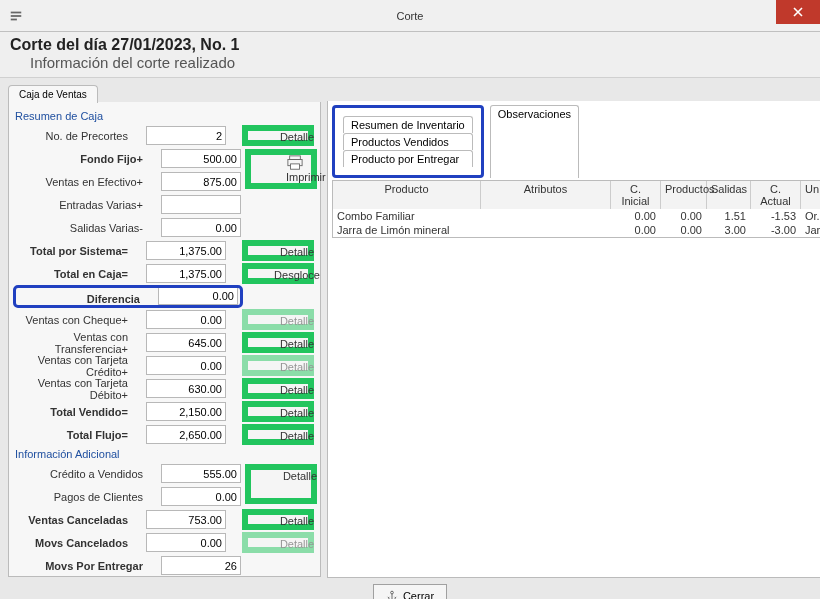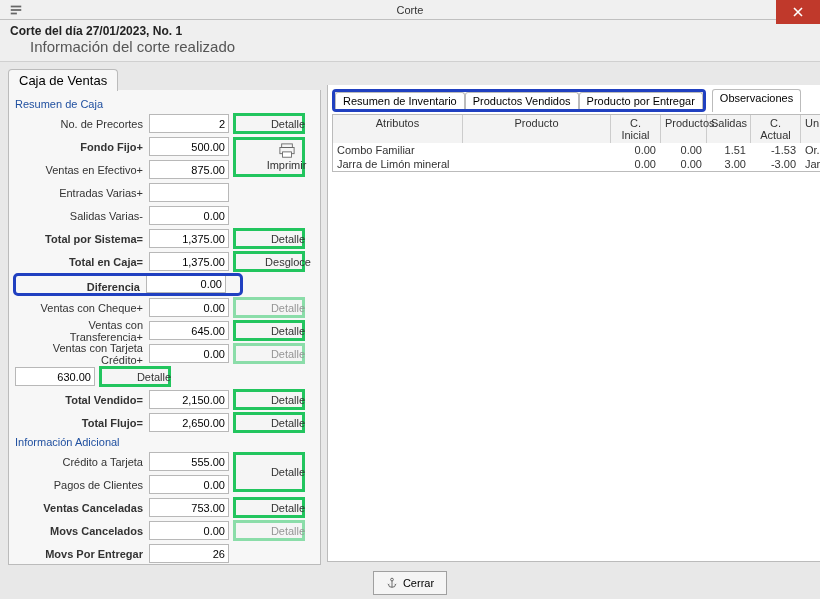--- a/index.html
+++ b/index.html
@@ -1,44 +1,44 @@
 <!DOCTYPE html>
 <html><head>
 <meta charset="utf-8">
 <style>
   * { box-sizing: border-box; margin: 0; padding: 0; }
   body { font-family: "Segoe UI", Tahoma, sans-serif; font-size: 11px; background: #e8e8e8; width: 820px; height: 599px; overflow: hidden; position: relative; }
-  .title-bar { height: 20px; background: #f0f0f0; border-bottom: 1px solid #c0c0c0; display: flex; align-items: center; position: relative; }
+  .title-bar { height: 32px; background: #f0f0f0; border-bottom: 1px solid #c0c0c0; display: flex; align-items: center; position: relative; }
   .title-bar .icon { width: 20px; height: 20px; margin-left: 6px; display:flex;align-items:center;justify-content:center;}
   .title-bar .title { position:absolute; left:0; right:0; text-align:center; color:#333; pointer-events:none;}
   .close-btn { position:absolute; right:0; top:0; width:44px; height:24px; background:#c0392b; color:#fff; display:flex; align-items:center; justify-content:center; cursor:pointer;}
   .close-btn svg{width:10px;height:10px;}
   .header { background:#efefef; border-bottom:1px solid #d0d0d0; padding:4px 10px 6px 10px;}
-  .header .h1{font-weight:bold; font-size:12px; color:#222;}
+  .header .h1{font-weight:bold; font-size:16px; color:#222;}
   .header .h2{font-size:15px; color:#555; margin-left:20px;}
   .body { padding:6px 8px; }
   .content-row{display:flex; gap:6px;}
   .left-panel{ width:313px; border:1px solid #bbb; background:#f7f7f7; border-top:none;}
   .right-panel{ flex:1; border:1px solid #bbb; background:#fff; border-top:none;}
   .tab-strip{display:flex; position:relative; top:1px;}
-  .tab{border:1px solid #bbb; background:#f7f7f7; padding:3px 10px; font-size:13px; border-bottom:none; border-top-left-radius:4px; border-top-right-radius:4px; margin-right:2px; cursor:pointer;}
+  .tab{border:1px solid #bbb; background:#f7f7f7; padding:3px 10px; font-size:10px; border-bottom:none; border-top-left-radius:4px; border-top-right-radius:4px; margin-right:2px; cursor:pointer;}
   .left-inner{padding:6px 6px 6px 6px; height:474px;}
   .section-title{color:#2050a0; font-size:11px; margin:2px 0 4px 0;}
-  .form-row{display:flex; align-items:center; margin-bottom:4px; height:19px;}
+  .form-row{display:flex; align-items:center; margin-bottom:4px; height:19px;gap:12px;}
   .form-label{width:134px; text-align:right; padding-right:6px; color:#333;}
   .form-label.bold{font-weight:bold;}
   .form-input{width:80px; height:19px; border:1px solid #b8b8b8; background:#fff; text-align:right; padding:1px 3px; font-size:11px; font-family:inherit;}
-  .btn-small{margin-left:4px; height:21px; width:72px; border:3px solid #22c55e; background:#f5f5f5; display:flex; align-items:center; justify-content:center; gap:3px; font-size:11px; cursor:pointer; color:#333;padding-left:35px;}
+  .btn-small{margin-left:4px; height:21px; width:72px; border:6px solid #22c55e; background:#f5f5f5; display:flex; align-items:flex-start; justify-content:center; gap:3px; font-size:11px; cursor:pointer; color:#333;padding-left:35px;}
   .btn-small.disabled{opacity:0.5; cursor:default;}
   .btn-small.print{height:40px; flex-direction:column; gap:0;}
   .highlight-blue{outline:3px solid #2040c0; outline-offset:-1px; border-radius:3px;align-items:flex-end;}
   .right-inner{padding:4px;}
   .right-tab-strip{display:flex; position:relative; margin-bottom:2px;}
   .right-tab{border:1px solid #bbb; background:#fff; padding:2px 7px; font-size:11px; border-bottom:none; border-top-left-radius:3px; border-top-right-radius:3px; margin-right:0;}
-  .group-outline{border:3px solid #2040c0; border-radius:4px; padding:0; display:flex;}
+  .group-outline{border:3px solid #2040c0; border-radius:4px; padding:8px; display:flex;flex-direction:column;}
   .right-tab-strip .gap{width:6px;}
   .grid{border:1px solid #bbb; width:100%;}
   .grid-head{display:flex; background:#f3f3f3;}
   .grid-head .col{border-right:1px solid #ccc; padding:2px 4px; text-align:center; font-size:11px; color:#333;}
   .grid-body .row{display:flex;}
   .grid-body .cell{padding:1px 4px; font-size:11px; color:#333; border-right:1px solid transparent; overflow:hidden; white-space:nowrap;}
   .col-prod{width:148px;}
   .col-attr{width:130px;}
   .col-cini{width:50px;}
   .col-ent{width:46px;}
@@ -192,20 +192,21 @@
               <svg width="11" height="11" viewBox="0 0 12 12">
                   <rect x="1" y="1" width="10" height="10" fill="none" stroke="#bbb"></rect>
                   <rect x="3" y="3" width="6" height="1.2" fill="#bbb"></rect>
                   <rect x="3" y="5.5" width="6" height="1.2" fill="#bbb"></rect>
                   <rect x="3" y="8" width="4" height="1.2" fill="#bbb"></rect>
                 </svg>
               <span>Detalle</span>
             </div>
           </div>
           <div class="form-row">
+            <div class="form-label">Ventas con Tarjeta Débito+</div>
             <input class="form-input" value="630.00" style="">
             <div class="btn-small">
               <svg width="11" height="11" viewBox="0 0 12 12">
                   <rect x="1" y="1" width="10" height="10" fill="none" stroke="#777"></rect>
                   <rect x="3" y="3" width="6" height="1.2" fill="#777"></rect>
                   <rect x="3" y="5.5" width="6" height="1.2" fill="#777"></rect>
                   <rect x="3" y="8" width="4" height="1.2" fill="#777"></rect>
                 </svg>
               <span>Detalle</span>
             </div>
@@ -235,21 +236,21 @@
                 </svg>
               <span>Detalle</span>
             </div>
           </div>
 
           <div class="section-title">Información Adicional</div>
 
           <div style="display:flex;">
             <div>
               <div class="form-row">
-                <div class="form-label">Crédito a Tarjeta</div>
+                <div class="form-label">Crédito a Vendidos</div>
                 <input class="form-input" value="555.00" style="">
               </div>
               <div class="form-row">
                 <div class="form-label">Pagos de Clientes</div>
                 <input class="form-input" value="0.00" style="">
               </div>
             </div>
             <div class="btn-small" style="height:40px;margin-left:4px;">
               <svg width="11" height="11" viewBox="0 0 12 12">
                   <rect x="1" y="1" width="10" height="10" fill="none" stroke="#777"></rect>
@@ -304,22 +305,22 @@
             <div class="group-outline">
               <div class="right-tab">Resumen de Inventario</div>
               <div class="right-tab">Productos Vendidos</div>
               <div class="right-tab">Producto por Entregar</div>
             </div>
             <div class="gap"></div>
             <div class="right-tab">Observaciones</div>
           </div>
           <div class="grid">
             <div class="grid-head">
+              <div class="col col-prod">Producto</div>
               <div class="col col-attr">Atributos</div>
-              <div class="col col-prod">Producto</div>
               <div class="col col-cini">C. Inicial</div>
               <div class="col col-ent">Productos</div>
               <div class="col col-sal">Salidas</div>
               <div class="col col-cact">C. Actual</div>
               <div class="col col-un" style="border-right:none">Un</div>
             </div>
             <div class="grid-body" id="grid-body">
                 <div class="row">
                   <div class="cell col-prod">Combo Familiar</div>
                   <div class="cell col-attr"></div>

